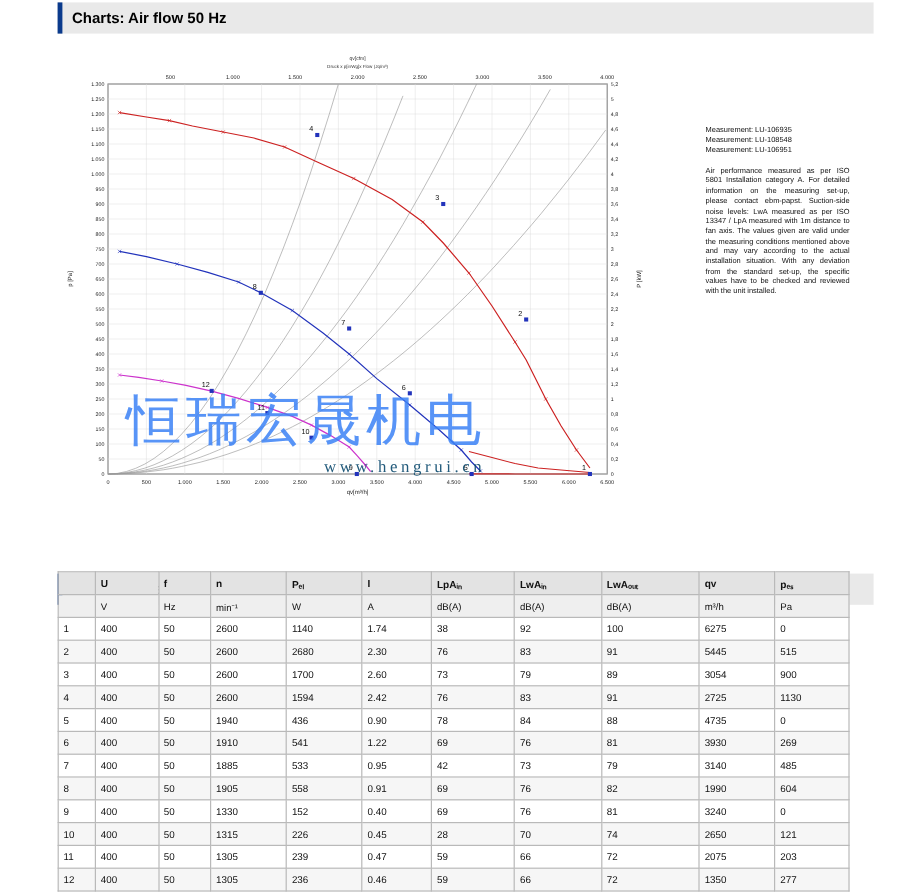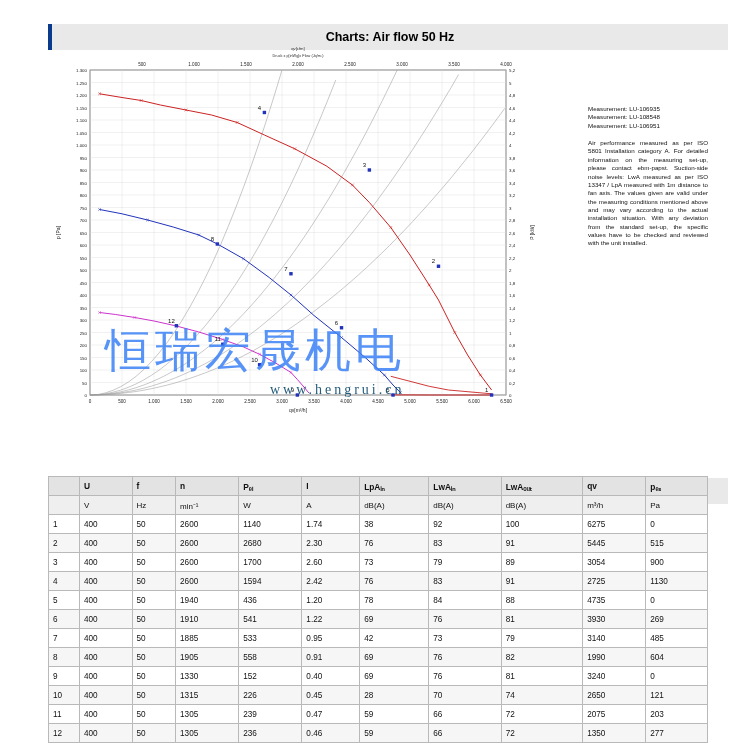--- a/index.html
+++ b/index.html
@@ -12,21 +12,21 @@
     overflow:hidden;
   }
   .section-title{
     background:#e9e9e9;
     border-left:4px solid #0a3a8c;
     font-size:12.5px;
     font-weight:bold;
     padding:6px 8px;
     margin:0;
   }
-  #chart-title-bar{position:absolute;left:48px;top:24px;width:660px;text-align:center;}
+  #chart-title-bar{position:absolute;left:48px;top:2px;width:660px;}
   #measured-title-bar{position:absolute;left:48px;top:446px;width:660px;margin-top:32px;}
 
   
   #chart-panel{
     position:absolute;left:48px;top:40px;width:500px;height:395px;
   }
   #chart-svg{display:block;}
   #legend-panel{
     position:absolute;left:588px;top:105px;width:120px;
     font-size:6.2px;line-height:1.35;color:#111;
@@ -349,21 +349,21 @@
           <td>91</td>
           <td>2725</td>
           <td>1130</td>
         </tr>
         <tr>
           <td class="idx">5</td>
           <td>400</td>
           <td>50</td>
           <td>1940</td>
           <td>436</td>
-          <td>1.20</td>
+          <td>0.90</td>
           <td>78</td>
           <td>84</td>
           <td>88</td>
           <td>4735</td>
           <td>0</td>
         </tr>
         <tr>
           <td class="idx">6</td>
           <td>400</td>
           <td>50</td>

